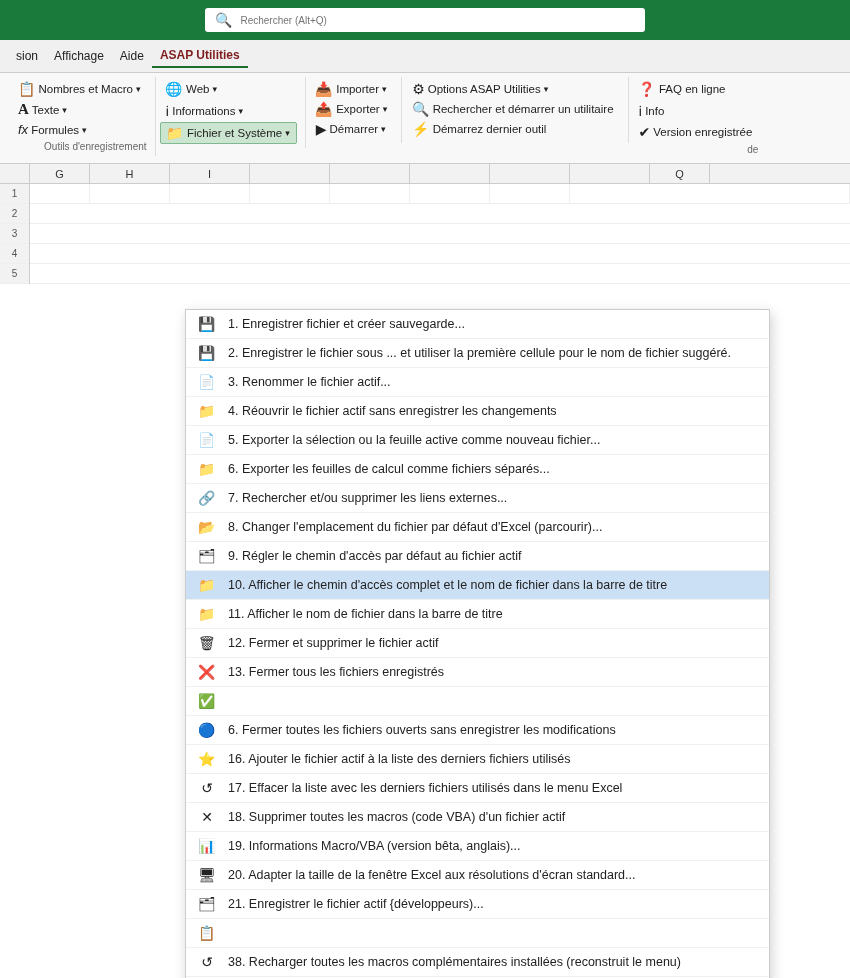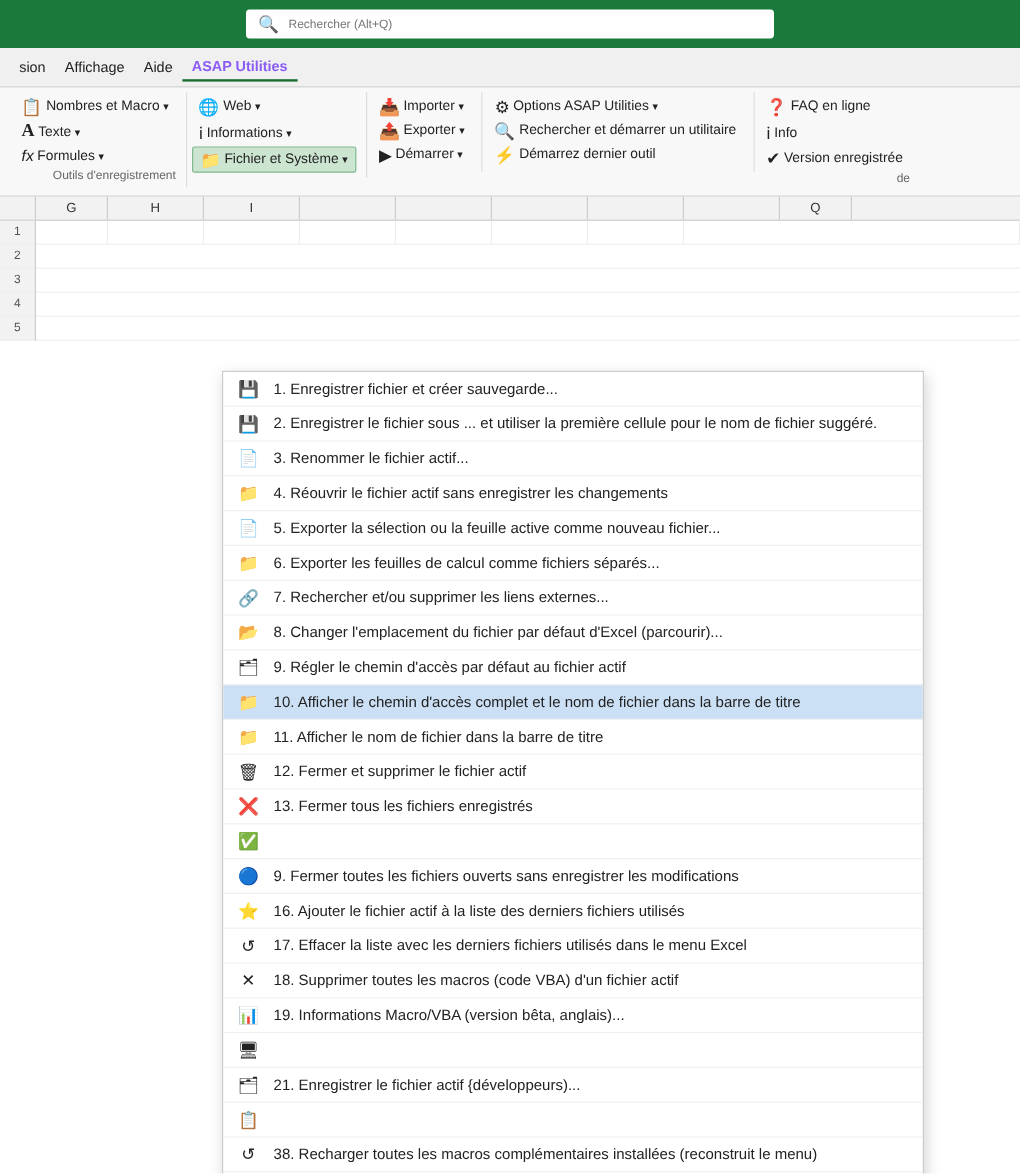--- a/index.html
+++ b/index.html
@@ -42,21 +42,21 @@
       text-align: center;
     }
     .menu-bar-item {
       padding: 4px 8px;
       font-size: 12px;
       color: #222;
       cursor: pointer;
       white-space: nowrap;
     }
     .menu-bar-item.active {
-      color: #8b5cf6;
+      color: #7f1d1d;
       font-weight: 600;
       border-bottom: 2px solid #1a6e2e;
     }
 
     
     .ribbon {
       background: #f8f8f8;
       border-bottom: 1px solid #ccc;
       padding: 4px 8px;
       display: flex;
@@ -411,40 +411,41 @@
       </div>
       <div class="menu-item">
         <span class="menu-item-icon">❌</span>
         <span class="menu-item-text">13. Fermer tous les fichiers enregistrés</span>
       </div>
       <div class="menu-item">
         <span class="menu-item-icon">✅</span>
       </div>
       <div class="menu-item">
         <span class="menu-item-icon">🔵</span>
-        <span class="menu-item-text">9. Fermer toutes les fichiers ouverts sans enregistrer les modifications</span>
+        <span class="menu-item-text">6. Fermer toutes les fichiers ouverts sans enregistrer les modifications</span>
       </div>
       <div class="menu-item">
         <span class="menu-item-icon">⭐</span>
         <span class="menu-item-text">16. Ajouter le fichier actif  à la liste des derniers fichiers utilisés</span>
       </div>
       <div class="menu-item">
         <span class="menu-item-icon">↺</span>
         <span class="menu-item-text">17. Effacer la liste avec les derniers fichiers utilisés dans le menu Excel</span>
       </div>
       <div class="menu-item">
         <span class="menu-item-icon">✕</span>
         <span class="menu-item-text">18. Supprimer toutes les macros (code VBA) d'un fichier actif</span>
       </div>
       <div class="menu-item">
         <span class="menu-item-icon">📊</span>
         <span class="menu-item-text">19. Informations Macro/VBA (version bêta, anglais)...</span>
       </div>
       <div class="menu-item">
         <span class="menu-item-icon">🖥</span>
+        <span class="menu-item-text">20. Adapter la taille de la fenêtre Excel aux résolutions d'écran standard...</span>
       </div>
       <div class="menu-item">
         <span class="menu-item-icon">🗂</span>
         <span class="menu-item-text">21. Enregistrer le fichier actif  {développeurs)...</span>
       </div>
       <div class="menu-item">
         <span class="menu-item-icon">📋</span>
       </div>
       <div class="menu-item">
         <span class="menu-item-icon">↺</span>

